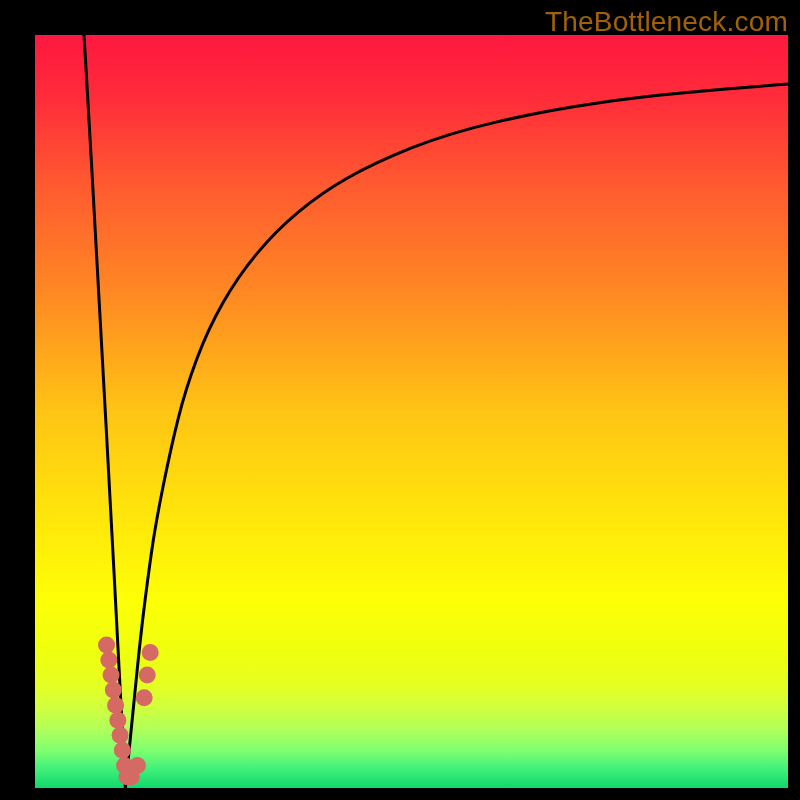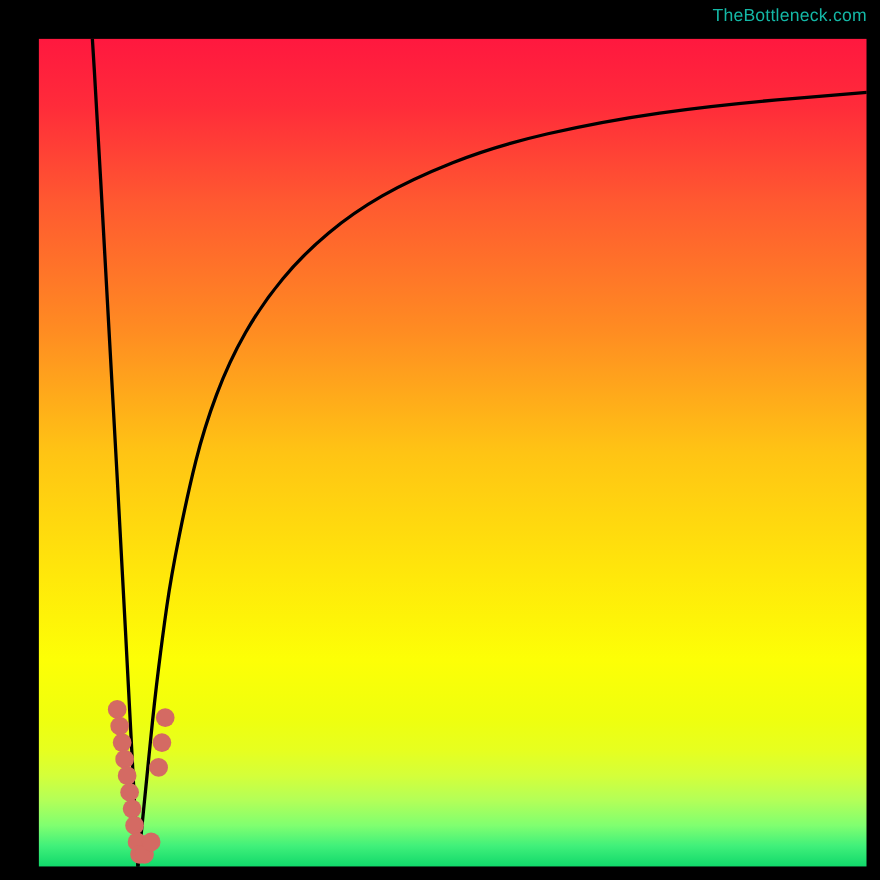--- a/index.html
+++ b/index.html
@@ -22,22 +22,22 @@
     left: 35px;
     top: 35px;
     width: 753px;
     height: 753px;
     overflow: hidden;
   }
   .watermark {
     position: absolute;
     top: 6px;
     right: 12px;
-    color: #14b8a6;
-    font-size: 16px;
+    color: #a16207;
+    font-size: 28px;
     font-weight: 400;
     letter-spacing: 0.2px;
   }
   svg { display: block; }
 </style>
 </head>
 <body>
 
 <div class="frame">
   <div class="plot">

